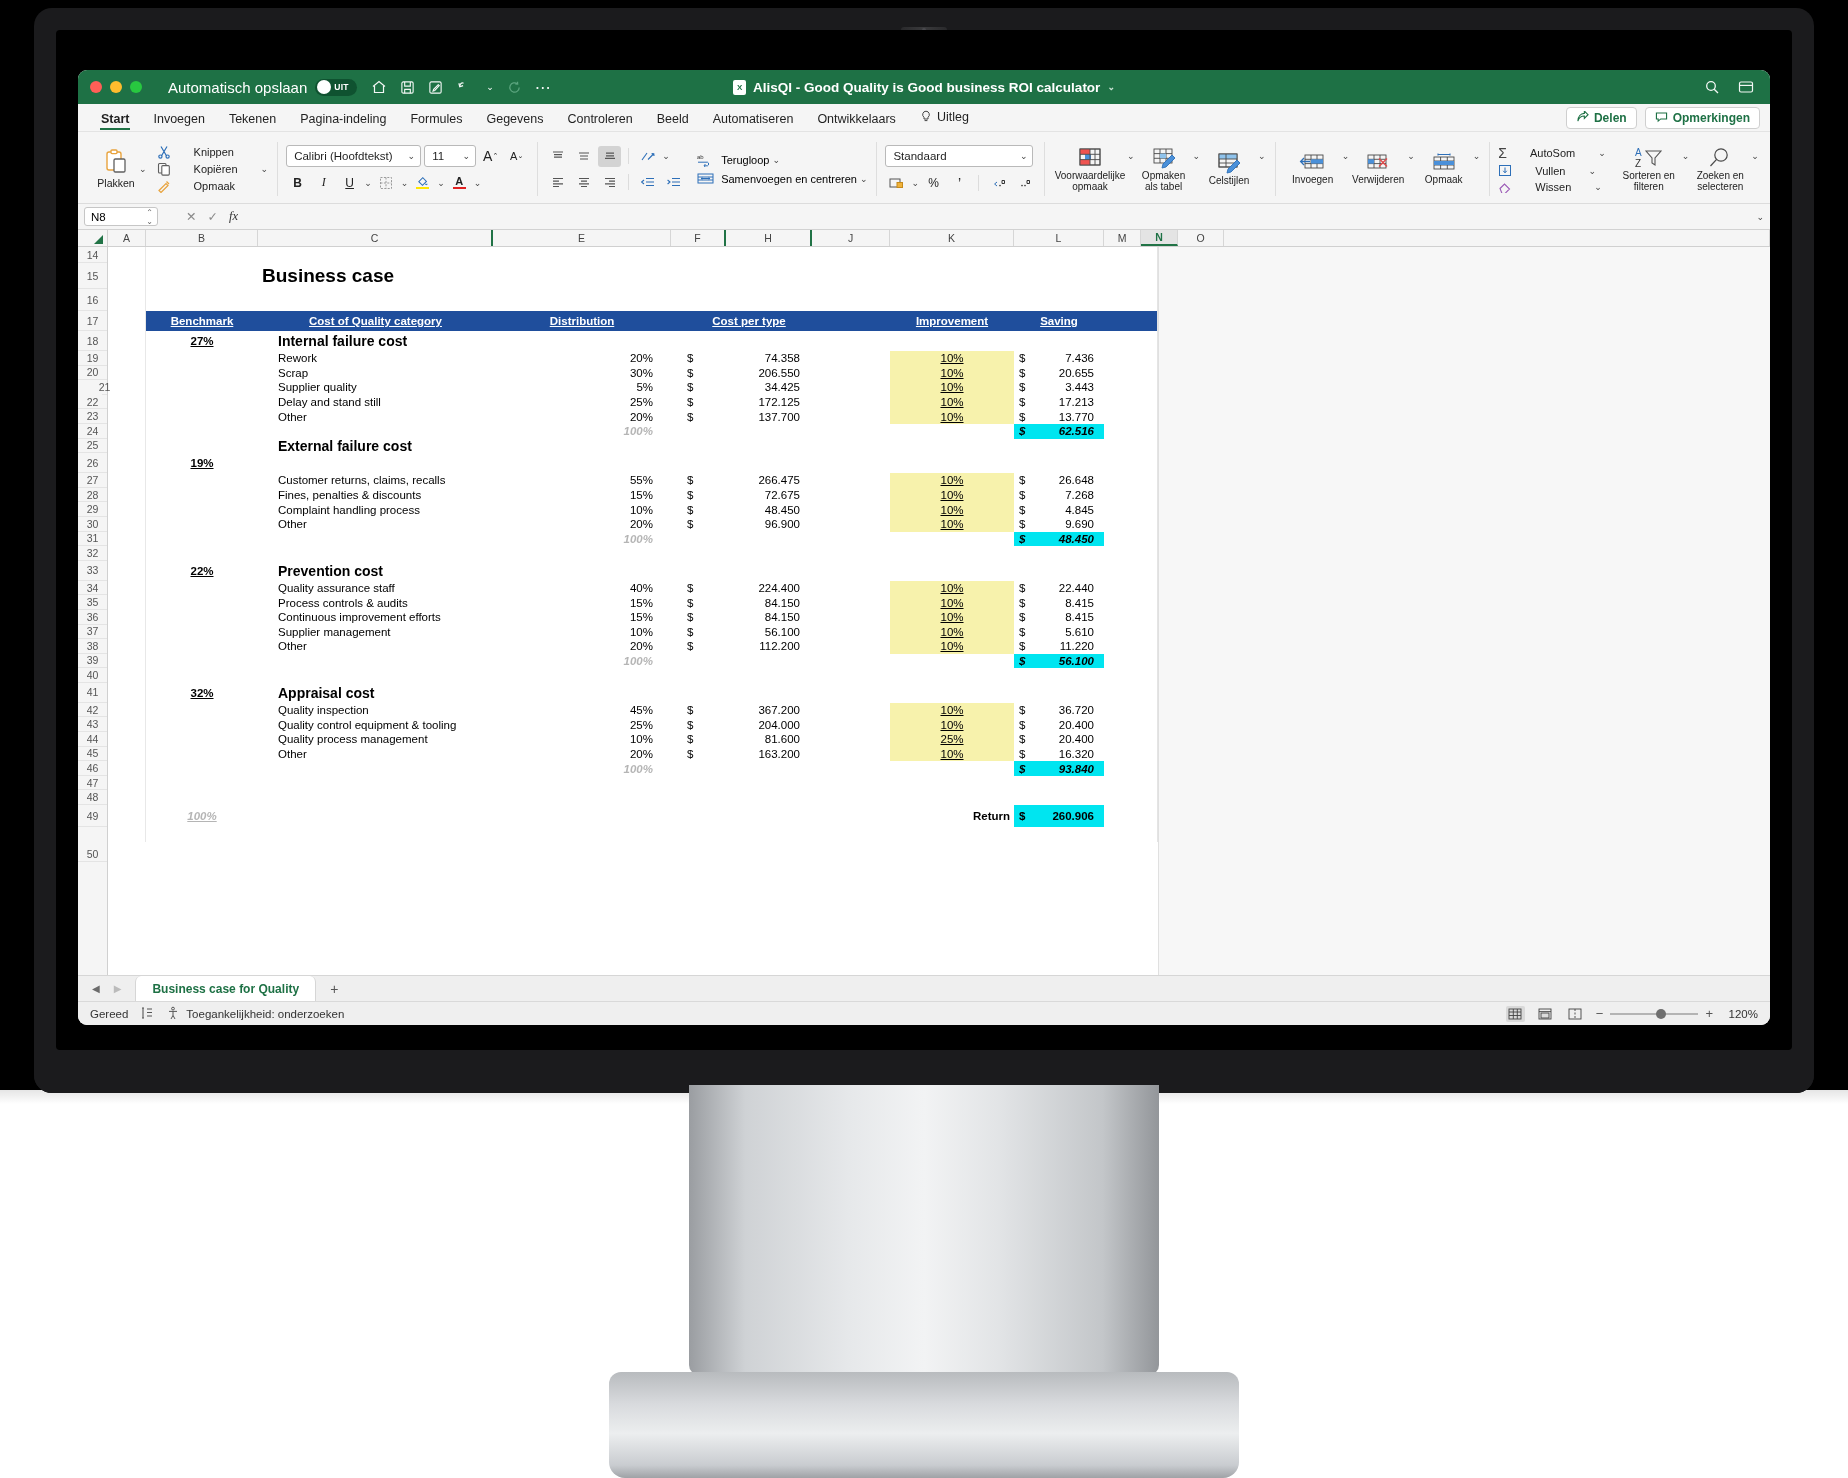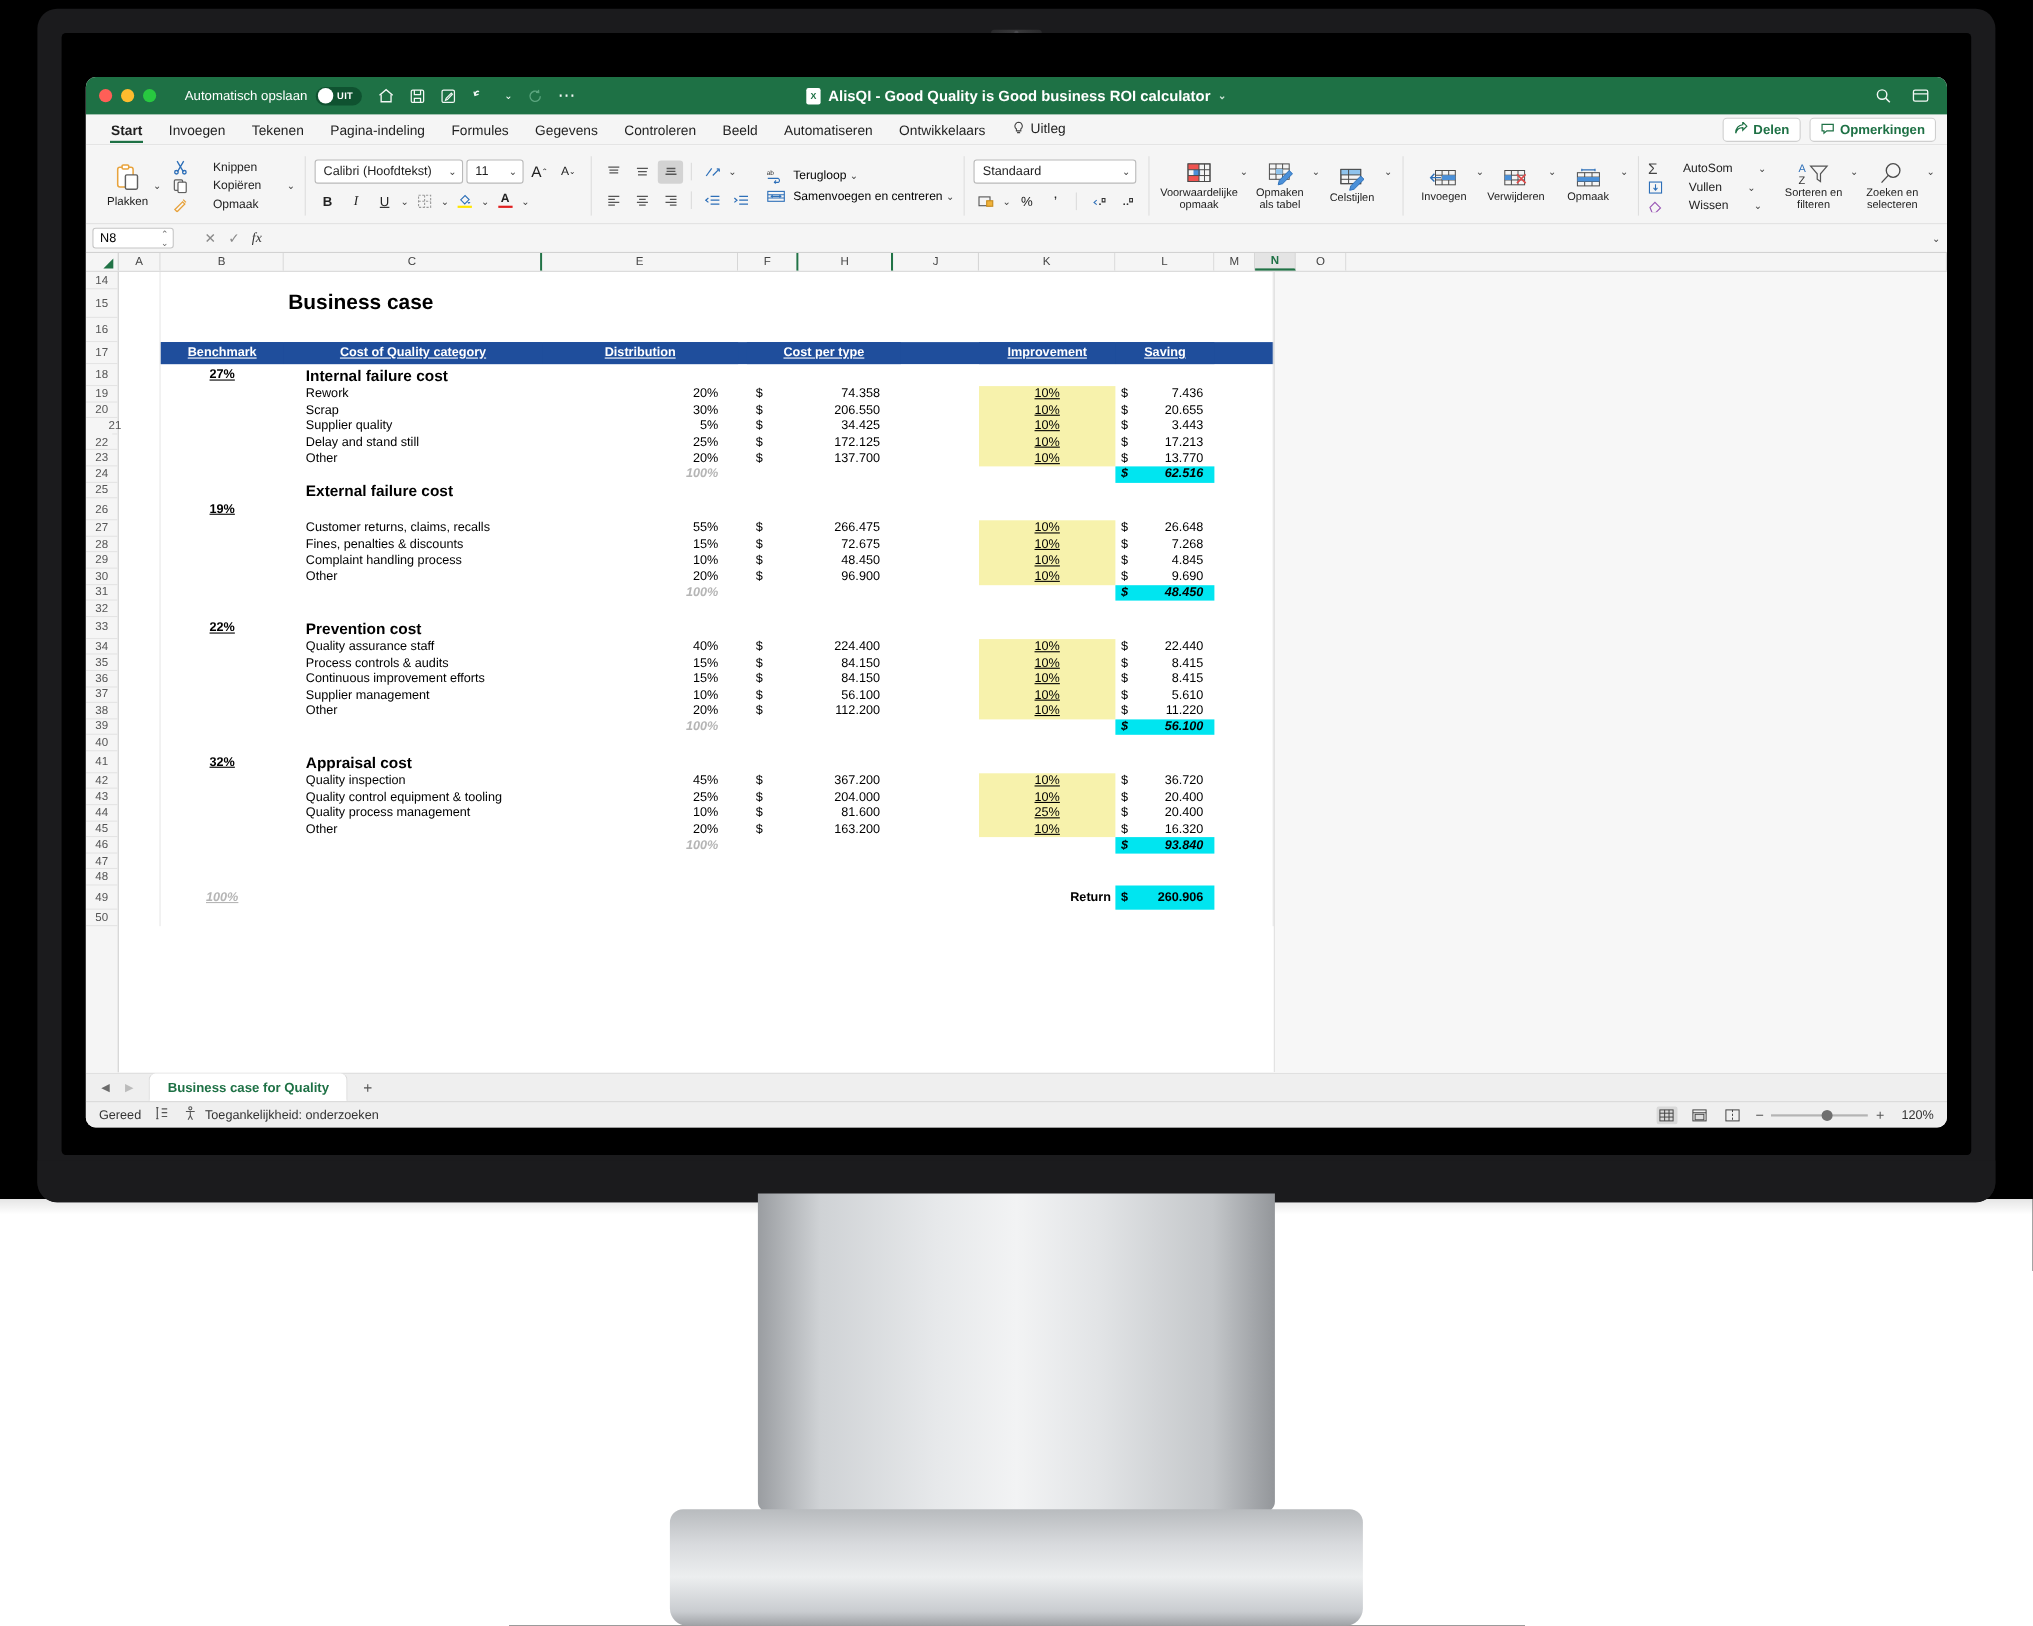--- a/index.html
+++ b/index.html
@@ -67,21 +67,21 @@
   .titlebar {
     position: relative; height: 34px; background: #1e7145; flex: 0 0 34px;
     display: flex; align-items: center;
   }
   .traffic { display:flex; gap:8px; margin-left:12px; }
   .tl { width: 12px; height: 12px; border-radius: 50%; }
   .tl.r { background: #ff5f57; }
   .tl.y { background: #febc2e; }
   .tl.g { background: #28c840; }
   .autosave-label {
-    color: #fff; font-size: 12px; margin-left: 26px; white-space: nowrap;
+    color: #fff; font-size: 15px; margin-left: 26px; white-space: nowrap;
   }
   .toggle {
     width: 42px; height: 17px; border-radius: 9px; background: #0f5230;
     margin-left: 8px; position: relative; display:flex; align-items:center;
   }
   .toggle .knob { width: 14px; height: 14px; border-radius: 50%; background:#fff; margin-left:2px; }
   .toggle .txt { color:#fff; font-size:8.5px; font-weight:700; margin-left:3px; letter-spacing:.3px; }
   .qat { display:flex; align-items:center; gap:13px; margin-left:14px; }
   .qicon { color:#fff; opacity:.95; display:flex; align-items:center; }
   .doctitle {
@@ -743,21 +743,21 @@
             <div class="rh" style="height: 14.6px;">40</div>
             <div class="rh" style="height: 20px;">41</div>
             <div class="rh" style="height: 14.6px;">42</div>
             <div class="rh" style="height: 14.6px;">43</div>
             <div class="rh" style="height: 14.6px;">44</div>
             <div class="rh" style="height: 14.6px;">45</div>
             <div class="rh" style="height: 14.6px;">46</div>
             <div class="rh" style="height: 14.6px;">47</div>
             <div class="rh" style="height: 14.6px;">48</div>
             <div class="rh" style="height: 22px;">49</div>
-            <div class="rh" style="height: 14.6px;">50</div>
+            <div class="rh" style="height: 14.6px; margin-top: 20px;">50</div>
           </div>
 
         <div class="sheet" id="sheet">
             <div class="cell bigtitle" style="left: 150px; top: 16px; width: 300px; height: 26px; padding: 0px 0px 0px 4px;">Business case</div>
             <div class="cell bluehdr" style="left: 38px; top: 64px; width: 1012px; height: 20px;"></div>
             <div class="cell bluehdr c" style="left: 38px; top: 64px; width: 112px; height: 20px;">Benchmark</div>
             <div class="cell bluehdr c" style="left: 150px; top: 64px; width: 235px; height: 20px;">Cost of Quality category</div>
             <div class="cell bluehdr c" style="left: 385px; top: 64px; width: 178px; height: 20px;">Distribution</div>
             <div class="cell bluehdr c" style="left: 618px; top: 64px; width: 140px; height: 20px;;left:571px">Cost per type</div>
             <div class="cell bluehdr c" style="left: 782px; top: 64px; width: 124px; height: 20px;">Improvement</div>

